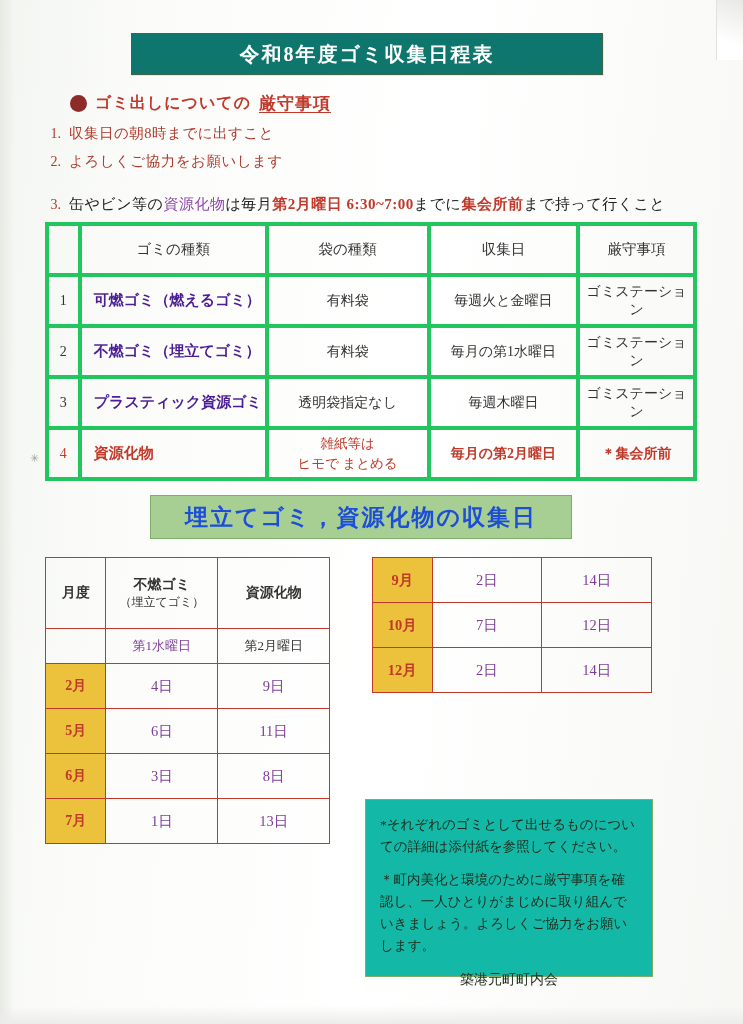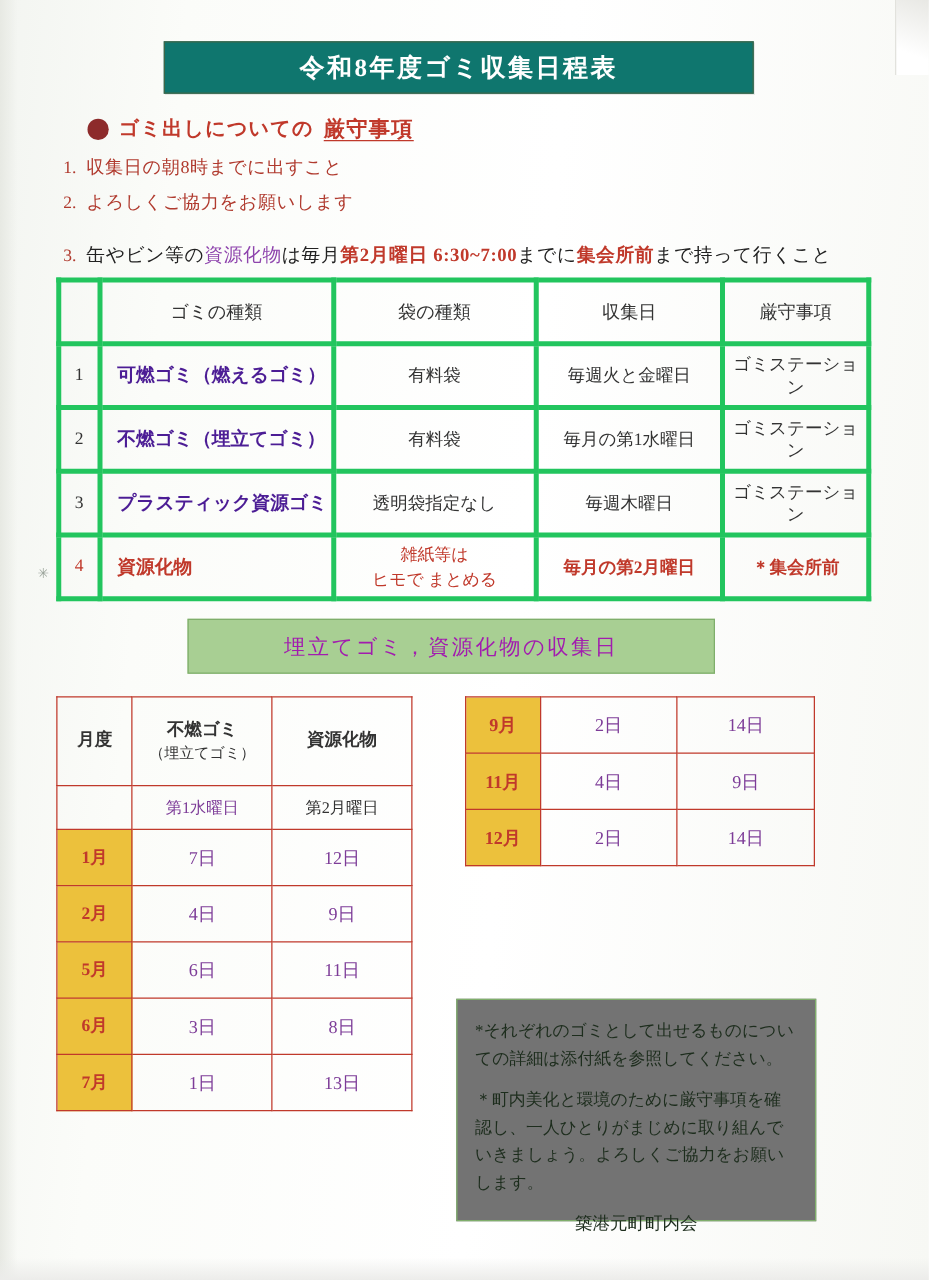--- a/index.html
+++ b/index.html
@@ -167,24 +167,24 @@
     position: absolute;
     left: 150px; top: 495px;
     width: 420px; height: 42px;
     background: #a8cf93;
     border: 1px solid #7fae6b;
     display: flex;
     align-items: center;
     justify-content: center;
   }
   .sub-banner span {
-    font-size: 17px;
-    font-weight: normal;
+    font-size: 23px;
+    font-weight: bold;
     letter-spacing: 2px;
-    color: #a21caf;
+    color: #1d4ed8;
   }
 
   
   .sched-left {
     position: absolute;
     left: 45px; top: 557px;
     width: 285px;
     border-collapse: collapse;
     font-size: 14px;
   }
@@ -243,21 +243,21 @@
     width: 58px;
   }
   .sched-right td.v1 { width: 110px; }
   .sched-right td.v2 { width: 110px; }
 
   
   .note-box {
     position: absolute;
     left: 365px; top: 799px;
     width: 288px; height: 178px;
-    background: #737373;
+    background: #14b8a6;
     border: 1px solid #7fae6b;
     box-sizing: border-box;
     padding: 14px 14px 10px 14px;
   }
   .note-box p {
     margin: 0 0 10px 0;
     font-size: 13.5px;
     line-height: 1.65;
     color: #1d2d1d;
   }
@@ -364,25 +364,20 @@
         <th class="head c-res">資源化物</th>
       </tr>
       <tr>
         <td class="subhead"></td>
         <td class="subhead purple">第1水曜日</td>
         <td class="subhead">第2月曜日</td>
       </tr>
     </thead>
     <tbody>
       <tr>
-        <td class="month">1月</td>
-        <td class="val">7日</td>
-        <td class="val">12日</td>
-      </tr>
-      <tr>
         <td class="month">2月</td>
         <td class="val">4日</td>
         <td class="val">9日</td>
       </tr>
       <tr>
         <td class="month">5月</td>
         <td class="val">6日</td>
         <td class="val">11日</td>
       </tr>
       <tr>
@@ -399,23 +394,23 @@
   </table>
 
   <table class="sched-right">
     <tbody>
       <tr>
         <td class="month">9月</td>
         <td class="v1">2日</td>
         <td class="v2">14日</td>
       </tr>
       <tr>
-        <td class="month">11月</td>
-        <td class="v1">4日</td>
-        <td class="v2">9日</td>
+        <td class="month">10月</td>
+        <td class="v1">7日</td>
+        <td class="v2">12日</td>
       </tr>
       <tr>
         <td class="month">12月</td>
         <td class="v1">2日</td>
         <td class="v2">14日</td>
       </tr>
     </tbody>
   </table>
 
   <div class="note-box">

